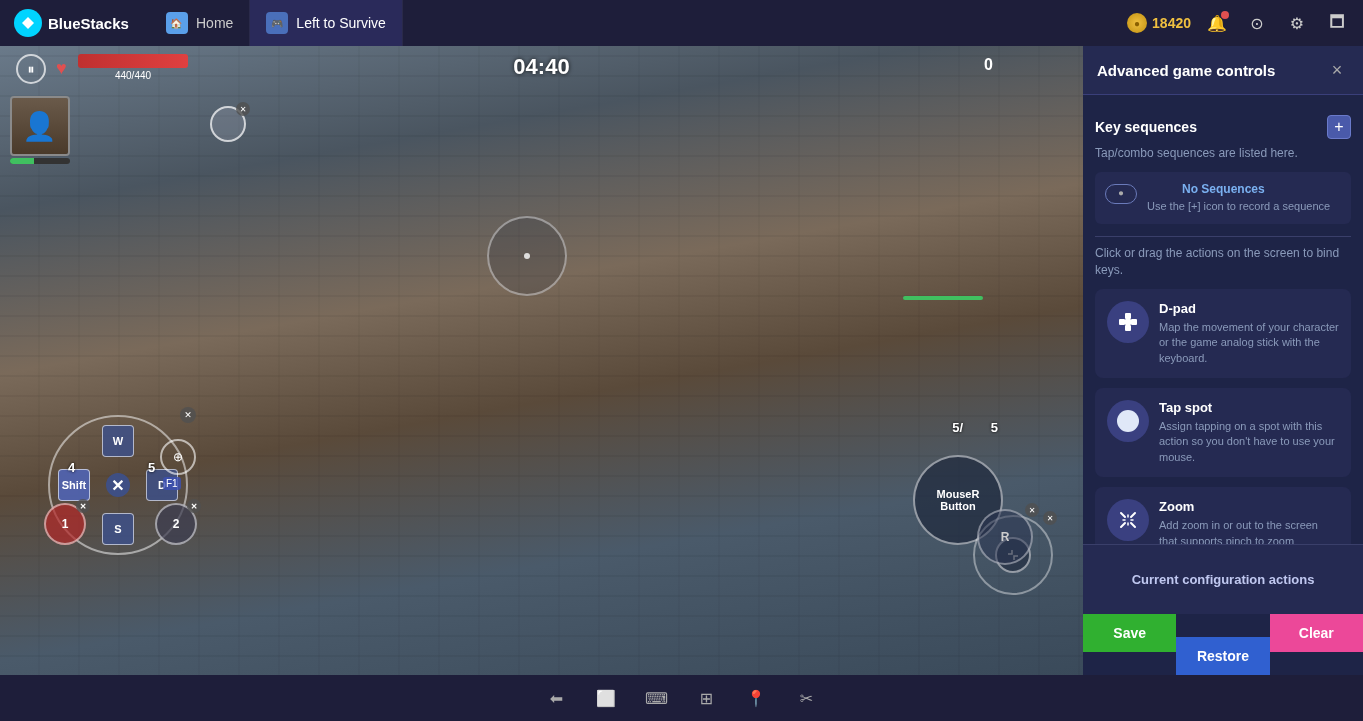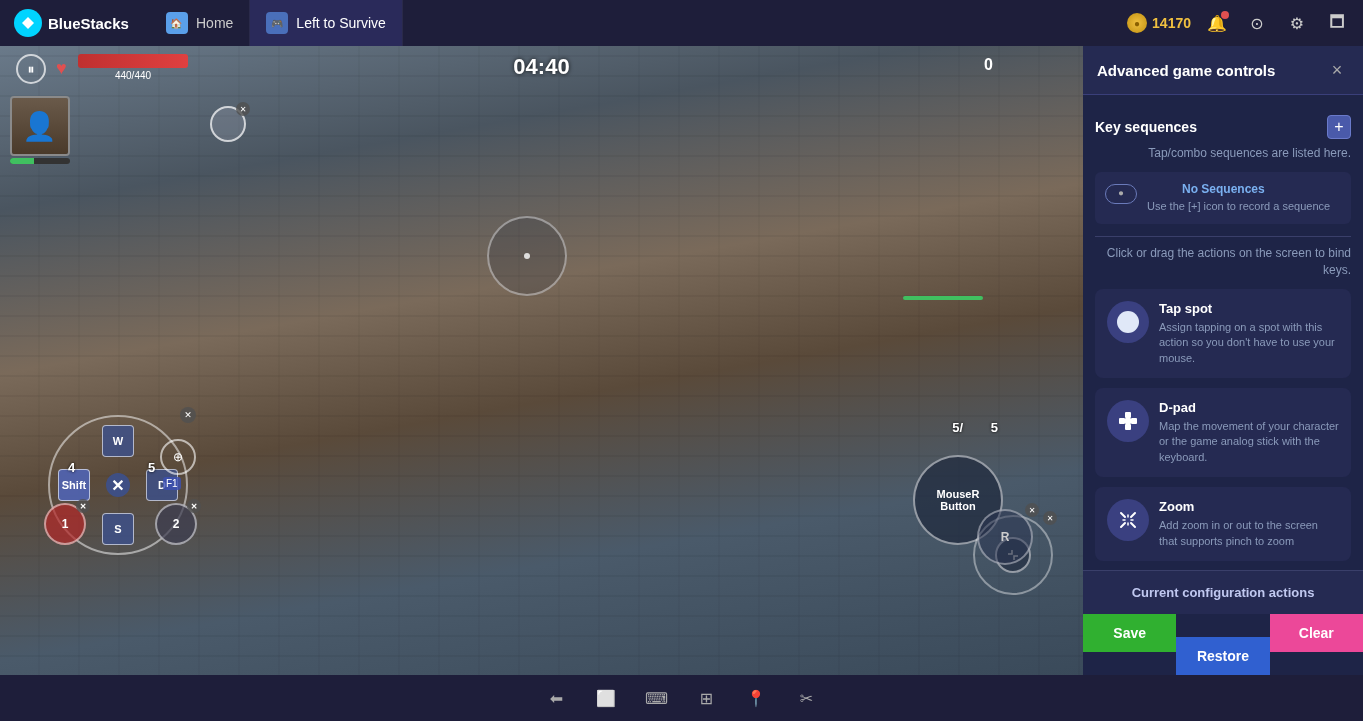--- a/index.html
+++ b/index.html
@@ -354,21 +354,20 @@
       border: 1px solid #6a7aca;
       border-radius: 4px;
       display: flex; align-items: center; justify-content: center;
       color: #fff; font-size: 16px; cursor: pointer;
     }
     .section-desc {
       color: #8a9aba;
       font-size: 12px;
       margin-bottom: 10px;
       line-height: 1.4;
-      text-align: right;
     }
 
     .no-sequences {
       display: flex; align-items: flex-start; gap: 10px;
       background: #252a52;
       border-radius: 6px;
       padding: 10px;
       margin-bottom: 12px;
     }
     .seq-icon {
@@ -428,21 +427,21 @@
       margin-bottom: 4px;
     }
     .card-desc {
       color: #8a9aba;
       font-size: 11px;
       line-height: 1.4;
     }
 
     .config-actions-header {
       background: #252a52;
-      padding: 14px 12px;
+      padding: 27px 12px;
       color: #c0c8f0;
       font-size: 13px;
       font-weight: bold;
       border-top: 1px solid #3a3f6a;
       text-align: center;
     }
 
     .panel-footer {
       display: flex;
       gap: 0;
@@ -553,21 +552,21 @@
   </div>
 
   <div class="tab-item active">
     <div class="tab-icon">🎮</div>
     <span>Left to Survive</span>
   </div>
 
   <div class="top-bar-right">
     <div class="coin-display">
       <div class="coin-icon">●</div>
-      <span>14170</span>
+      <span>18420</span>
     </div>
     <div class="top-icon-btn notif-btn">
       🔔
       <div class="notif-dot"></div>
     </div>
     <div class="top-icon-btn">⊙</div>
     <div class="top-icon-btn">⚙</div>
     <div class="top-icon-btn">🗖</div>
   </div>
 </div>
@@ -690,41 +689,41 @@
           <div class="no-seq-desc">Use the [+] icon to record a sequence</div>
         </div>
       </div>
 
       <div class="section-divider"></div>
 
       <div class="section-desc">Click or drag the actions on the screen to bind keys.</div>
 
       <div class="control-card">
         <div class="card-icon">
-          <div style="width:22px;height:22px;background:#e0e8f8;border-radius:50%;"></div>
-        </div>
-        <div class="card-body">
-          <div class="card-title">Tap spot</div>
-          <div class="card-desc">Assign tapping on a spot with this action so you don't have to use your mouse.</div>
-        </div>
-      </div>
-
-      <div class="control-card">
-        <div class="card-icon">
           <svg width="24" height="24" viewBox="0 0 24 24" fill="white">
             <rect x="9" y="3" width="6" height="6" rx="1"></rect>
             <rect x="9" y="15" width="6" height="6" rx="1"></rect>
             <rect x="3" y="9" width="6" height="6" rx="1"></rect>
             <rect x="15" y="9" width="6" height="6" rx="1"></rect>
             <rect x="9" y="9" width="6" height="6" rx="1"></rect>
           </svg>
         </div>
         <div class="card-body">
           <div class="card-title">D-pad</div>
           <div class="card-desc">Map the movement of your character or the game analog stick with the keyboard.</div>
+        </div>
+      </div>
+
+      <div class="control-card">
+        <div class="card-icon">
+          <div style="width:22px;height:22px;background:#e0e8f8;border-radius:50%;"></div>
+        </div>
+        <div class="card-body">
+          <div class="card-title">Tap spot</div>
+          <div class="card-desc">Assign tapping on a spot with this action so you don't have to use your mouse.</div>
         </div>
       </div>
 
       <div class="control-card">
         <div class="card-icon">
           <svg width="26" height="26" viewBox="0 0 26 26" fill="none">
             <path d="M6 6l4 4M20 6l-4 4M6 20l4-4M20 20l-4-4" stroke="white" stroke-width="2" stroke-linecap="round"></path>
             <path d="M13 8v2M13 16v2M8 13h2M16 13h2" stroke="white" stroke-width="1.5" stroke-linecap="round"></path>
           </svg>
         </div>

